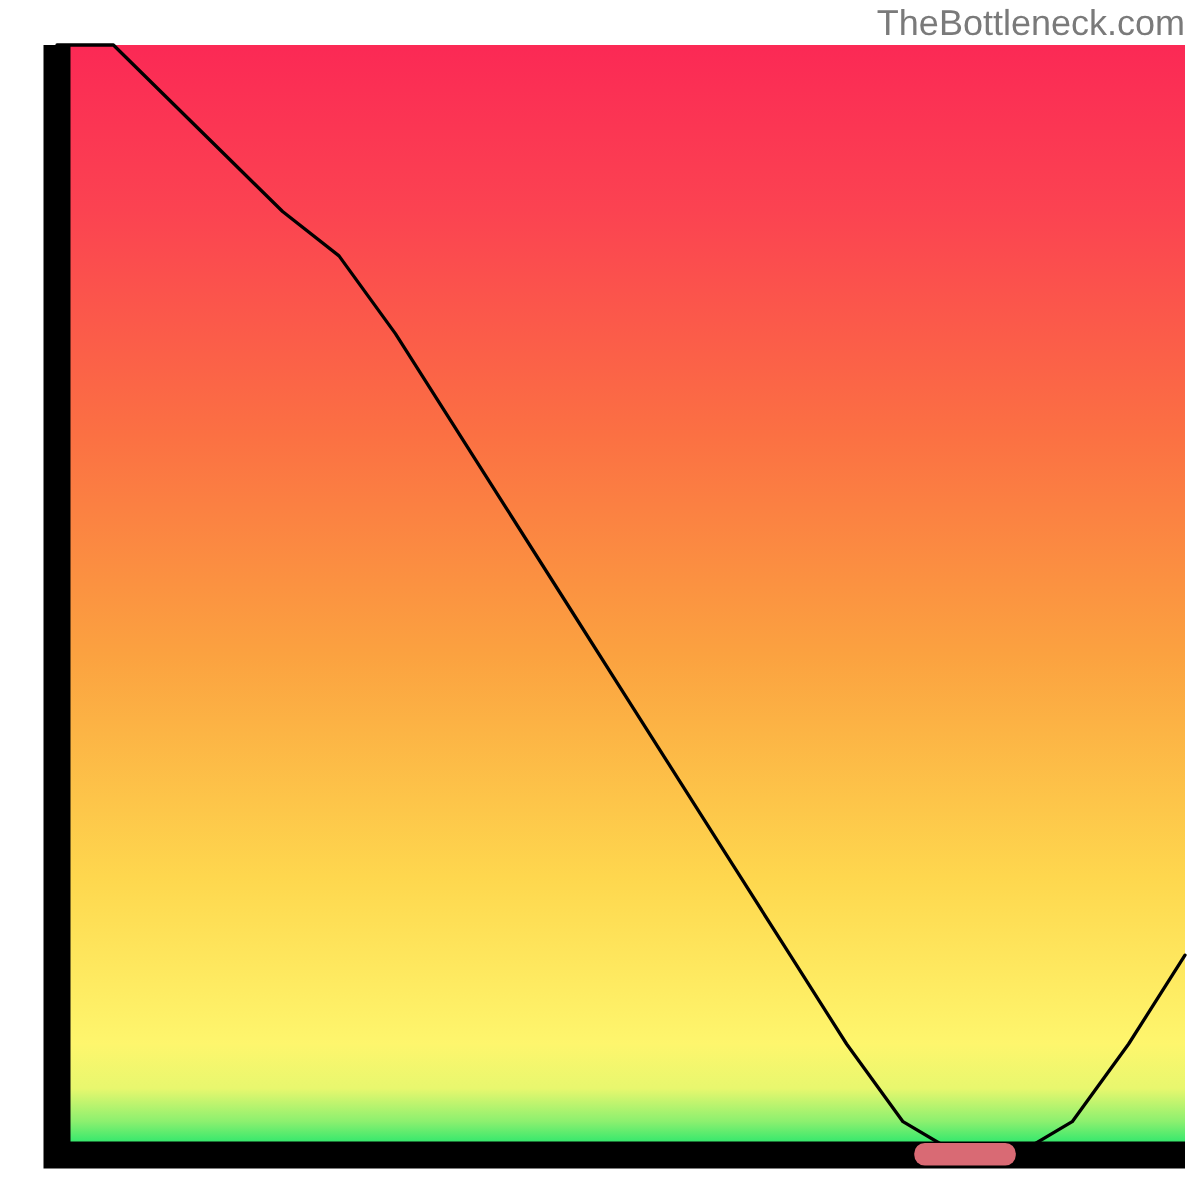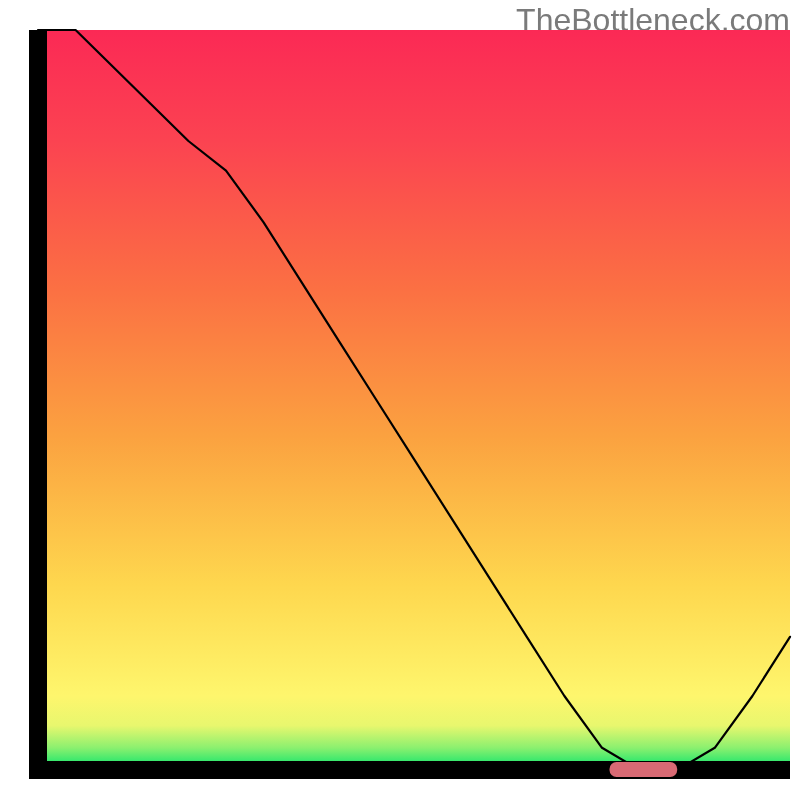--- a/index.html
+++ b/index.html
@@ -12,21 +12,21 @@
   .container {
     position: relative;
     width: 800px;
     height: 800px;
   }
   .watermark {
     position: absolute;
     top: 2px;
     right: 10px;
     font-family: Arial, Helvetica, sans-serif;
-    font-size: 32px;
+    font-size: 24px;
     color: #7a7a7a;
     letter-spacing: 0px;
   }
   svg.plot {
     position: absolute;
     top: 0;
     left: 0;
   }
 </style>
 </head>

